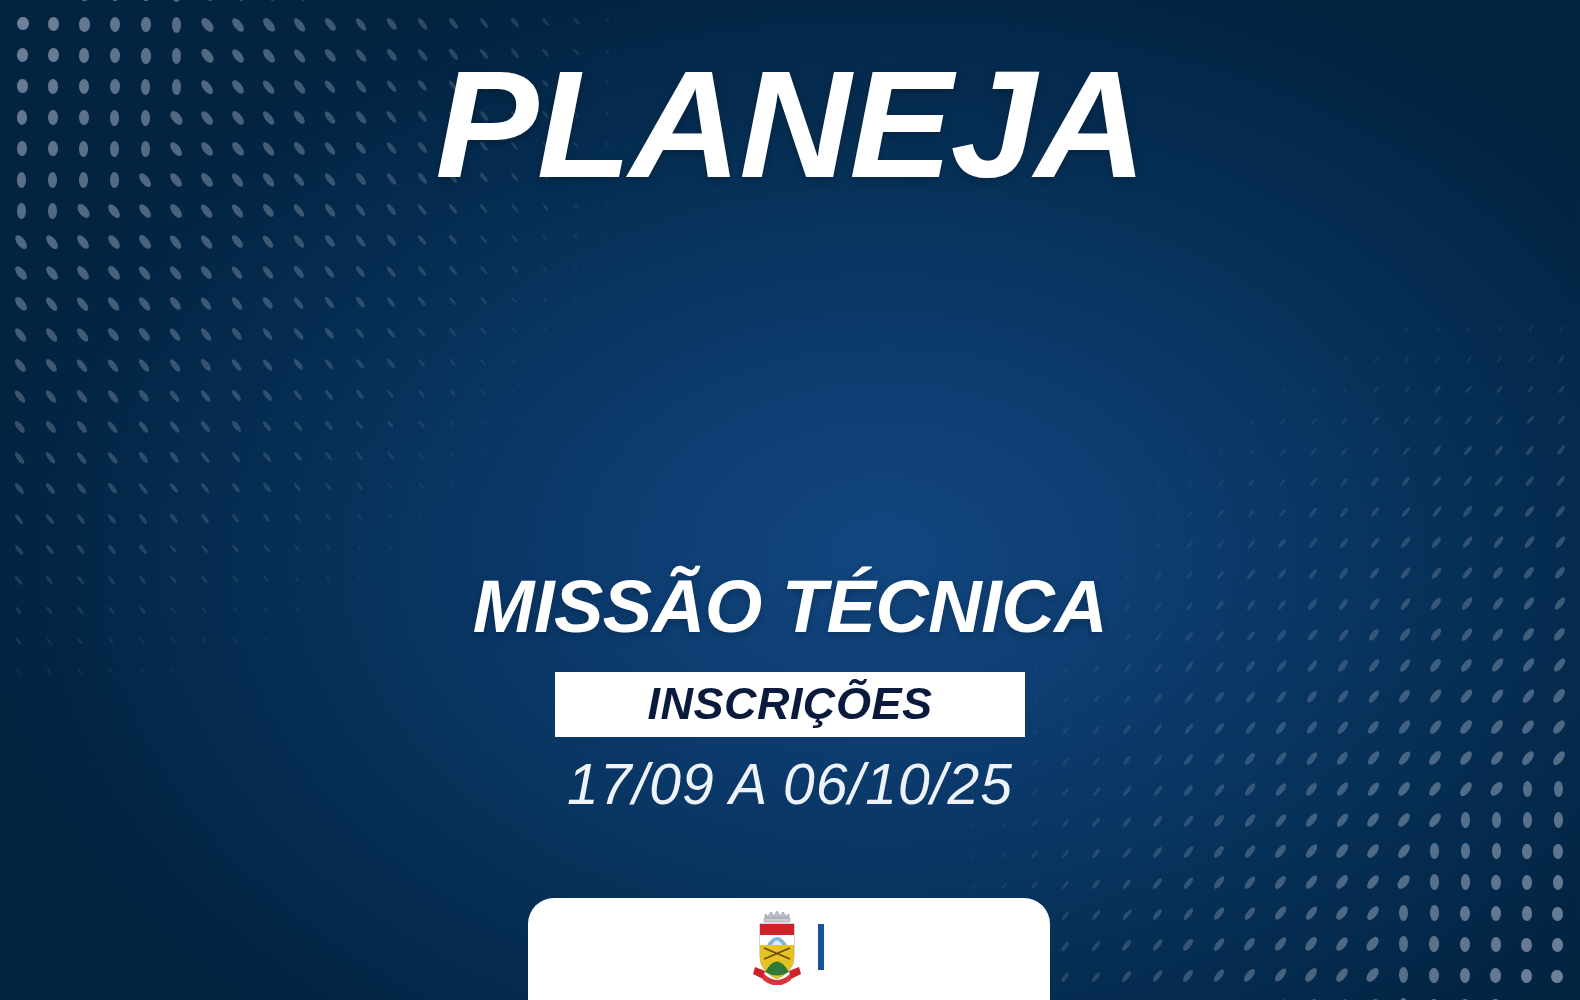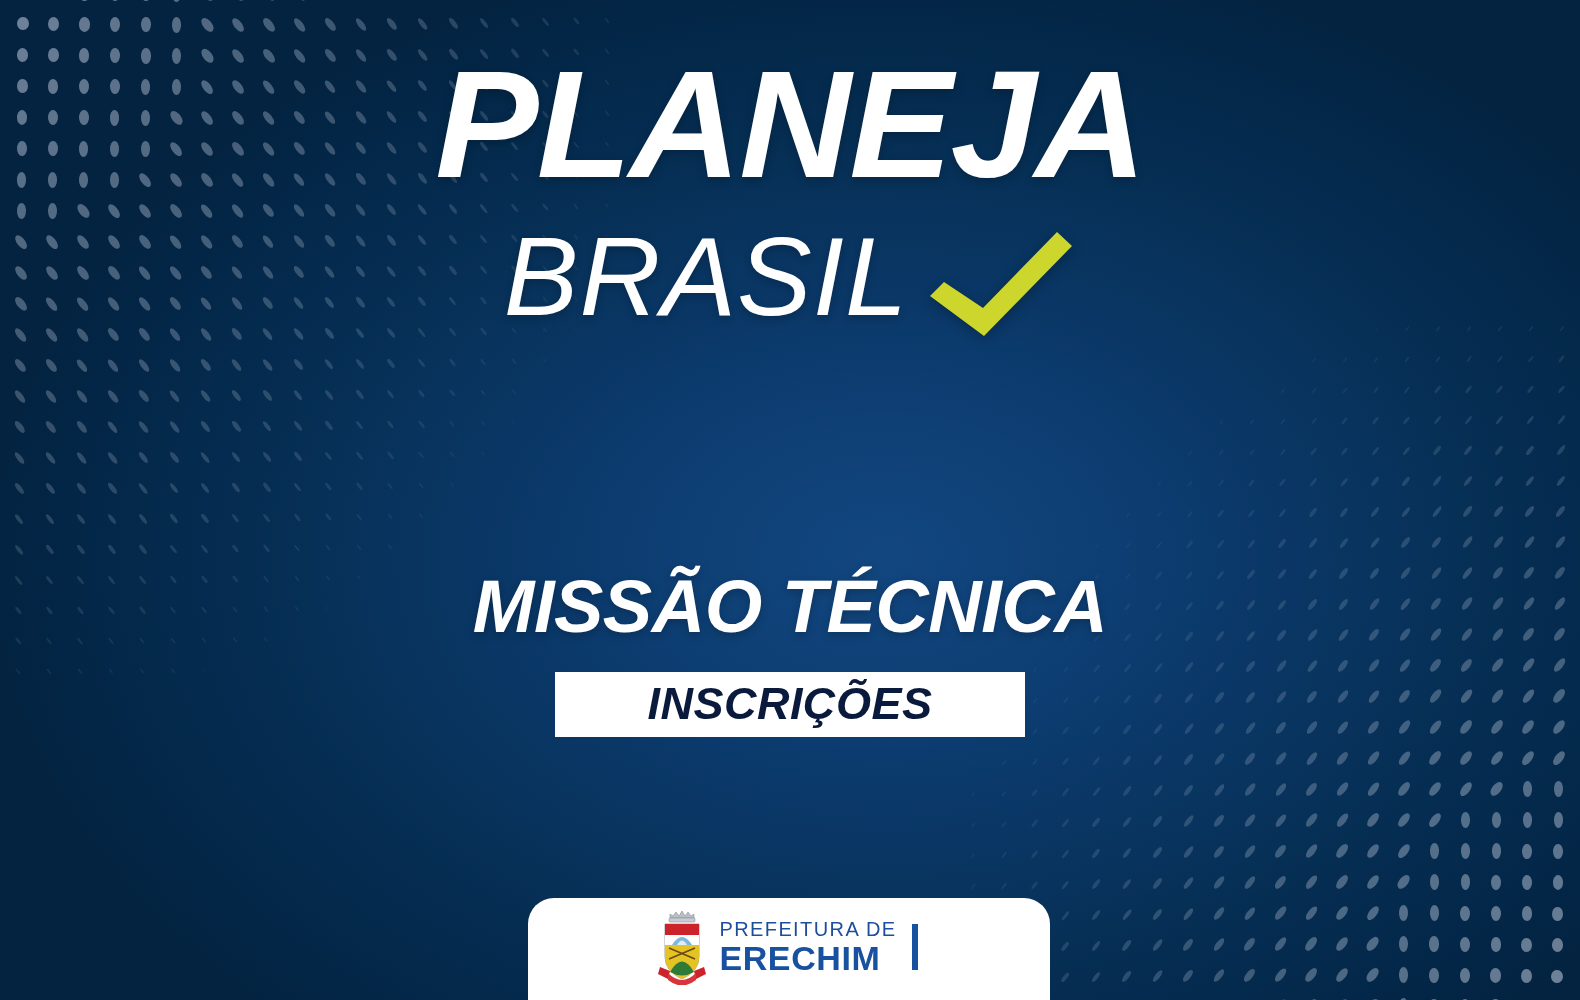--- a/index.html
+++ b/index.html
@@ -977,38 +977,31 @@
       <i style="width: 1.86px; height: 6.4px; left: 124px; top: 682px; opacity: 0.084; background: rgb(185, 196, 214); border-radius: 50%; transform: rotate(38deg);"></i>
       <i style="width: 1.75px; height: 6.06px; left: 155px; top: 682px; opacity: 0.078; background: rgb(185, 196, 214); border-radius: 50%; transform: rotate(38deg);"></i>
       <i style="width: 1.61px; height: 5.65px; left: 186px; top: 682px; opacity: 0.071; background: rgb(185, 196, 214); border-radius: 50%; transform: rotate(38deg);"></i>
       <i style="width: 1.46px; height: 5.15px; left: 217px; top: 682px; opacity: 0.063; background: rgb(185, 196, 214); border-radius: 50%; transform: rotate(38deg);"></i>
     </div>
 
   <div class="vignette"></div>
 
   <div class="stack" id="title-planeja">PLANEJA</div>
 
-  <div class="stack" id="title-brasil">
-    <span class="brasil-row">
-      <span>BRASIL</span>
-      <svg class="check-icon" viewBox="0 0 150 104">
-        <polygon points="18,50 4,64 58,104 146,14 131,0 57,76" fill="#ccd62c"></polygon>
-      </svg>
-    </span>
-  </div>
 
 
   <div class="stack" id="inscricoes-wrap">
     <div id="inscricoes-box">
       <span>INSCRIÇÕES</span>
     </div>
   </div>
 
   <div class="stack" id="mission">MISSÃO TÉCNICA</div>
 
+  <div class="stack" id="dates">17/09 A 06/10/25</div>
 
   <div id="footer-card">
     <div class="footer-inner">
 
       <svg class="crest" viewBox="0 0 52 76">
 
         <path d="M14 9 L14 5 L17 7 L20 3 L23 7 L26 2 L29 7 L32 3 L35 7 L38 5 L38 9 Z" fill="#b9bec7" stroke="#8a9099" stroke-width="0.6"></path>
         <rect x="13" y="9" width="26" height="4" rx="1" fill="#c7ccd4" stroke="#8a9099" stroke-width="0.6"></rect>
 
         <path d="M9 15 L43 15 L43 48 Q43 62 26 70 Q9 62 9 48 Z" fill="#f4f4f4" stroke="#8a9099" stroke-width="0.8"></path>
@@ -1024,24 +1017,20 @@
         <path d="M13 39 L39 50" stroke="#6b4a10" stroke-width="1.6"></path>
         <path d="M39 39 L13 50" stroke="#6b4a10" stroke-width="1.6"></path>
 
         <path d="M14 63 Q26 42 38 63 Q26 70 14 63 Z" fill="#2f7a37"></path>
 
         <path d="M4 58 L14 62 L12 70 L2 65 Z" fill="#cc2229"></path>
         <path d="M48 58 L38 62 L40 70 L50 65 Z" fill="#cc2229"></path>
         <path d="M12 64 Q26 78 40 64 L40 71 Q26 82 12 71 Z" fill="#d8343b"></path>
       </svg>
 
-      <div class="pref-lock">
-        <span class="pref-top">PREFEITURA DE</span>
-        <span class="pref-bottom">ERECHIM</span>
-      </div>
 
       <div class="divider-bar"></div>
 
 
     </div>
   </div>
 
 </div>
 
 </body></html>

